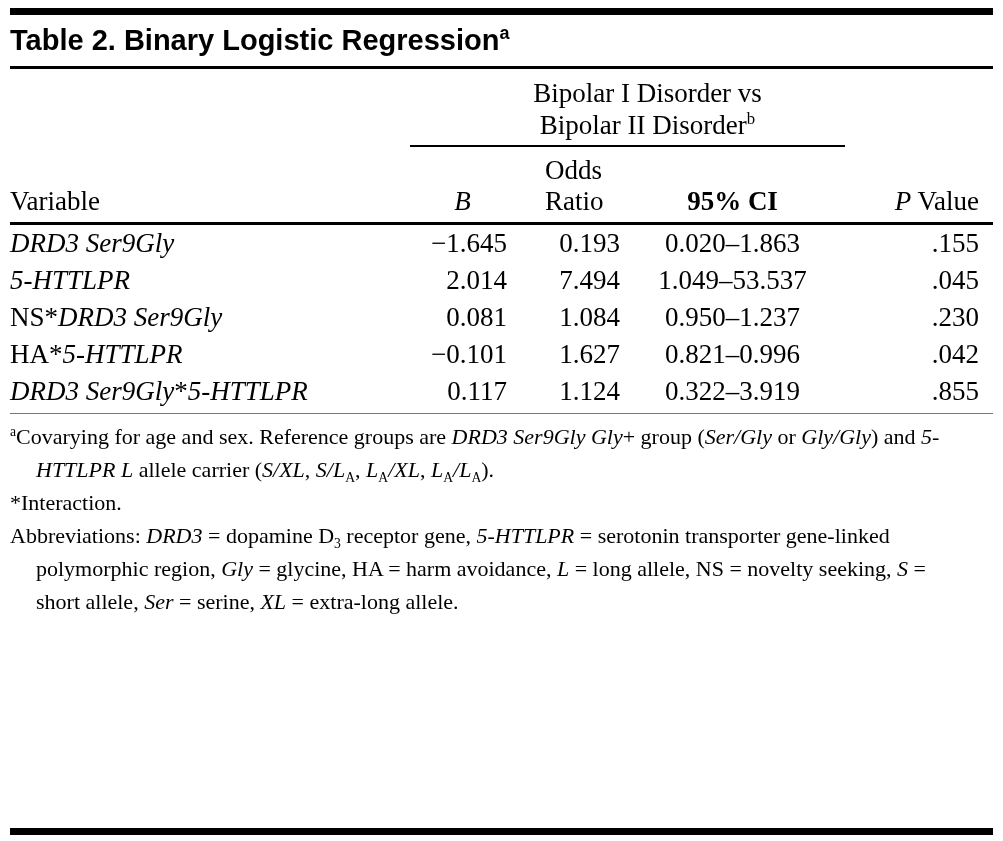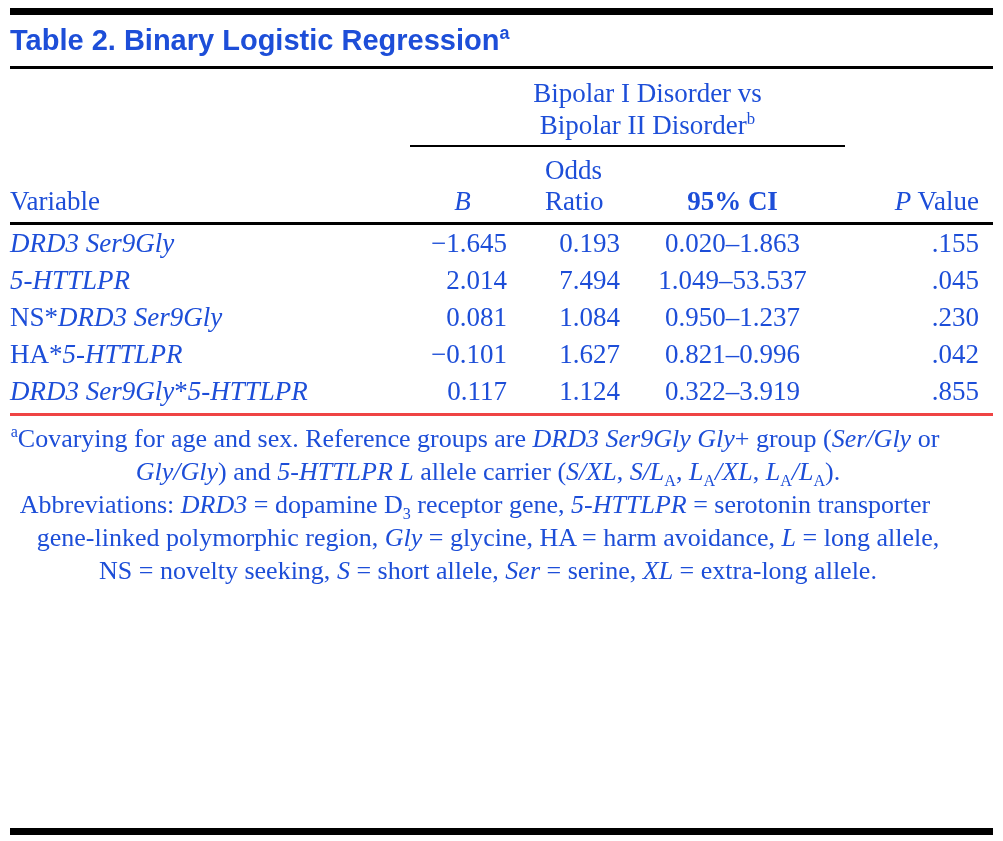--- a/index.html
+++ b/index.html
@@ -1,19 +1,19 @@
 <!DOCTYPE html>
 <html><head>
 <meta charset="utf-8">
 <style>
   * { box-sizing: border-box; }
   html, body { margin: 0; padding: 0; background: #ffffff; }
   .page {
     width: 1003px; height: 841px; position: relative; overflow: hidden;
-    background: #ffffff; color: #1d4ed8;
+    background: #ffffff; color: #000000;
     padding: 8px 10px 0 10px;
     font-family: "Liberation Serif", "DejaVu Serif", serif;
   }
   .rule-thick { height: 7px; background: #000; }
   .rule-bottom { position: absolute; left: 10px; right: 10px; bottom: 6px; height: 7px; background: #000; }
   .title {
     font-family: "Liberation Sans", "DejaVu Sans", sans-serif;
     font-weight: 700; font-size: 29px; line-height: 36px;
     margin: 7px 0 8px 0;
   }
@@ -35,23 +35,23 @@
   tr.headrow th.col-ci  { text-align: center; font-weight: bold; }
   tr.headrow th.col-p   { text-align: right; padding-right: 14px; }
   tr.headrow th.col-or div { line-height: 31px; }
 
   tbody td { padding: 3px 0; line-height: 31px; vertical-align: baseline; }
   tbody td.col-var { text-align: left; }
   tbody td.col-b   { text-align: right; padding-right: 8px; }
   tbody td.col-or  { text-align: right;  padding-left: 30px; }
   tbody td.col-ci  { text-align: center; }
   tbody td.col-p   { text-align: right; padding-right: 14px; }
-  tbody tr:last-child td { border-bottom: 3px solid #ef4444; padding-bottom: 6px; }
+  tbody tr:last-child td { border-bottom: 1px solid #ef4444; padding-bottom: 6px; }
 
-  .footnotes { margin-top: 6px; font-size: 26px; line-height: 33px; width: 930px; text-align: center; }
+  .footnotes { margin-top: 6px; font-size: 22px; line-height: 33px; width: 930px; }
   .footnote { margin: 0; padding-left: 26px; text-indent: -26px; }
 
   sup { font-size: 62%; line-height: 0; }
   sub { font-size: 62%; line-height: 0; }
 </style>
 </head>
 <body>
 
 <div class="page">
   <div class="rule-thick"></div>
@@ -121,17 +121,18 @@
         <td class="col-b">0.117</td>
         <td class="col-or">1.124</td>
         <td class="col-ci">0.322–3.919</td>
         <td class="col-p">.855</td>
       </tr>
     </tbody>
   </table>
 
   <div class="footnotes">
     <p class="footnote"><sup>a</sup><span>Covarying for age and sex. Reference groups are </span><span style="font-style: italic;">DRD3 Ser9Gly Gly</span><span>+ group (</span><span style="font-style: italic;">Ser/Gly</span><span> or </span><span style="font-style: italic;">Gly/Gly</span><span>) and </span><span style="font-style: italic;">5-HTTLPR L</span><span> allele carrier (</span><span style="font-style: italic;">S/XL</span><span>, </span><span style="font-style: italic;">S/L</span><sub>A</sub><span>, </span><span style="font-style: italic;">L</span><sub>A</sub><span style="font-style: italic;">/XL</span><span>, </span><span style="font-style: italic;">L</span><sub>A</sub><span style="font-style: italic;">/L</span><sub>A</sub><span>).</span></p>
+    <p class="footnote"><span>*Interaction.</span></p>
     <p class="footnote"><span>Abbreviations: </span><span style="font-style: italic;">DRD3</span><span> = dopamine D</span><sub>3</sub><span> receptor gene, </span><span style="font-style: italic;">5-HTTLPR</span><span> = serotonin transporter gene-linked polymorphic region, </span><span style="font-style: italic;">Gly</span><span> = glycine, HA = harm avoidance, </span><span style="font-style: italic;">L</span><span> = long allele, NS = novelty seeking, </span><span style="font-style: italic;">S</span><span> = short allele, </span><span style="font-style: italic;">Ser</span><span> = serine, </span><span style="font-style: italic;">XL</span><span> = extra-long allele.</span></p>
   </div>
 
   <div class="rule-bottom"></div>
 </div>
 
 </body></html>

